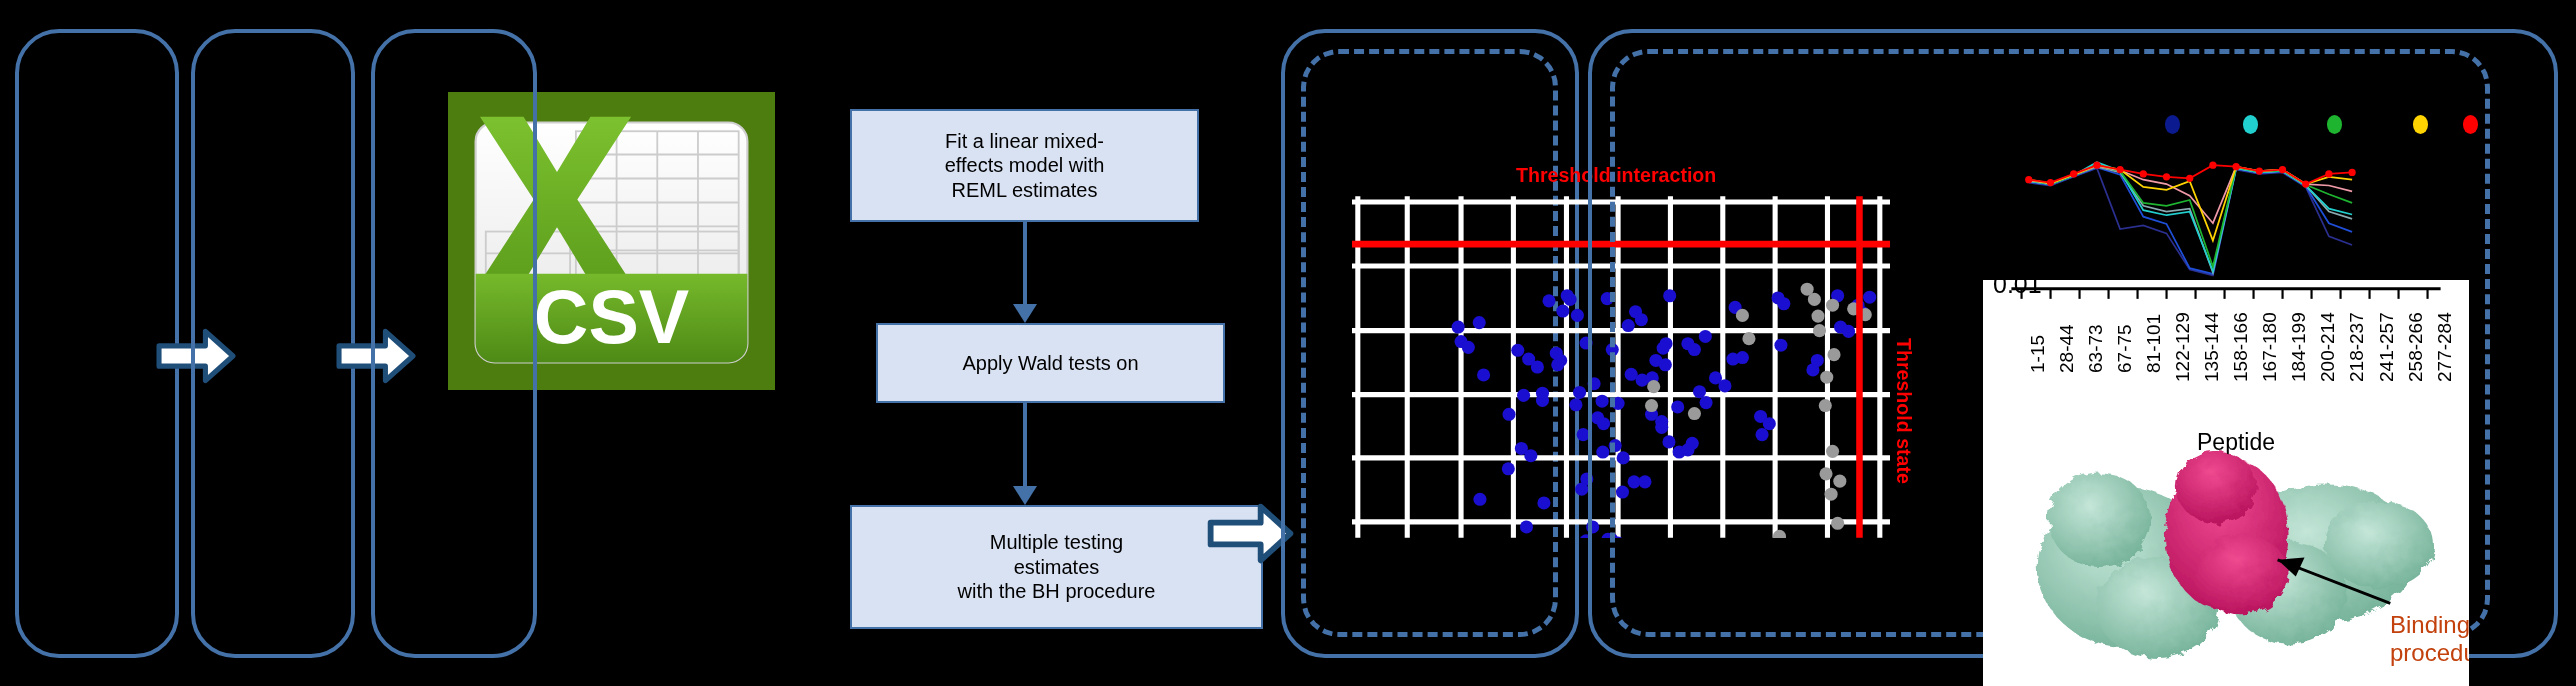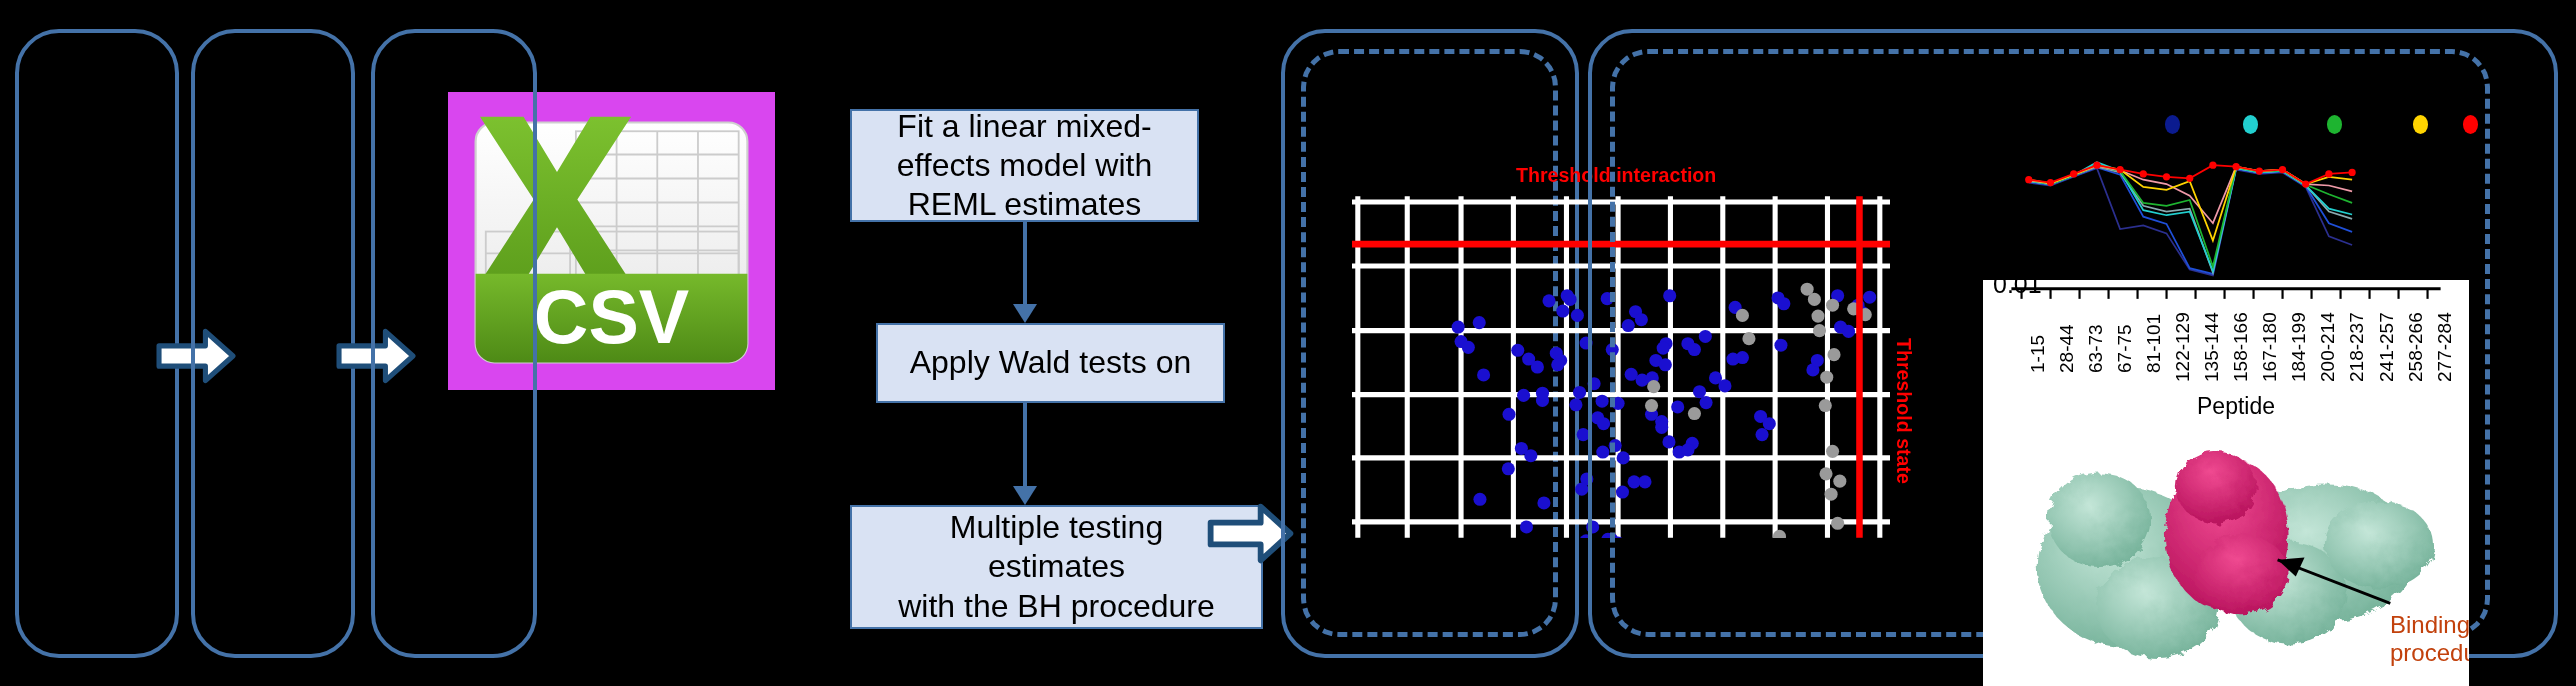--- a/index.html
+++ b/index.html
@@ -6,40 +6,40 @@
   body{width:2576px;height:687px;position:relative;overflow:hidden;
        font-family:"Liberation Sans",sans-serif;}
   .panel{position:absolute;border:4.4px solid #4472a8;border-radius:44px;box-sizing:border-box;}
   .panel-dashed{position:absolute;border:5.1px dashed #4472a8;border-radius:38px;box-sizing:border-box;}
 
   
   .arrow{position:absolute;}
   .arrow svg{display:block;}
 
   
-  .csv-wrap{position:absolute;background:#d946ef;display:flex;align-items:center;justify-content:center;}
+  .csv-wrap{position:absolute;background:#4d7c0f;display:flex;align-items:center;justify-content:center;}
   .csv-icon{position:relative;width:100%;height:100%;}
 
   
   .pbox{position:absolute;background:#d9e2f3;border:2.2px solid #4472a8;box-sizing:border-box;
         display:flex;align-items:center;justify-content:center;text-align:center;
-        color:#000;font-size:32px;line-height:1.22;padding:4.4px 7.3px;}
+        color:#000;font-size:20px;line-height:1.22;padding:4.4px 7.3px;}
   .pbox b{font-weight:normal;margin-top:20px;}
   .vconn{position:absolute;background:#4472a8;width:4.4px;}
   .vhead{position:absolute;width:0;height:0;border-left:12.4px solid transparent;
          border-right:12.4px solid transparent;border-top:19px solid #4472a8;}
 
   
   .scatter{position:absolute;}
   .thr-label{position:absolute;color:#ff0000;font-size:19.6px;font-weight:bold;white-space:nowrap;}
   .thr-label.vert{transform:rotate(90deg);transform-origin:left top;}
 
   
   .white-card{position:absolute;background:#fff;overflow:hidden;}
-  .pep-axis-label{position:absolute;font-size:22px;color:#000;}
+  .pep-axis-label{position:absolute;font-size:22px;color:#000;margin-top:36px;}
   .tick-lab{position:absolute;font-size:19px;color:#000;white-space:nowrap;
             transform:rotate(-90deg);transform-origin:left top;}
   .legend-dot{position:absolute;border-radius:50%;}
   .bind-lab{position:absolute;font-size:24px;color:#c2410c;line-height:1.15;}
 </style>
 </head>
 <body>
 
 <div class="panel" style="left:14.5px;top:29px;width:164px;height:629px;"></div>
 

